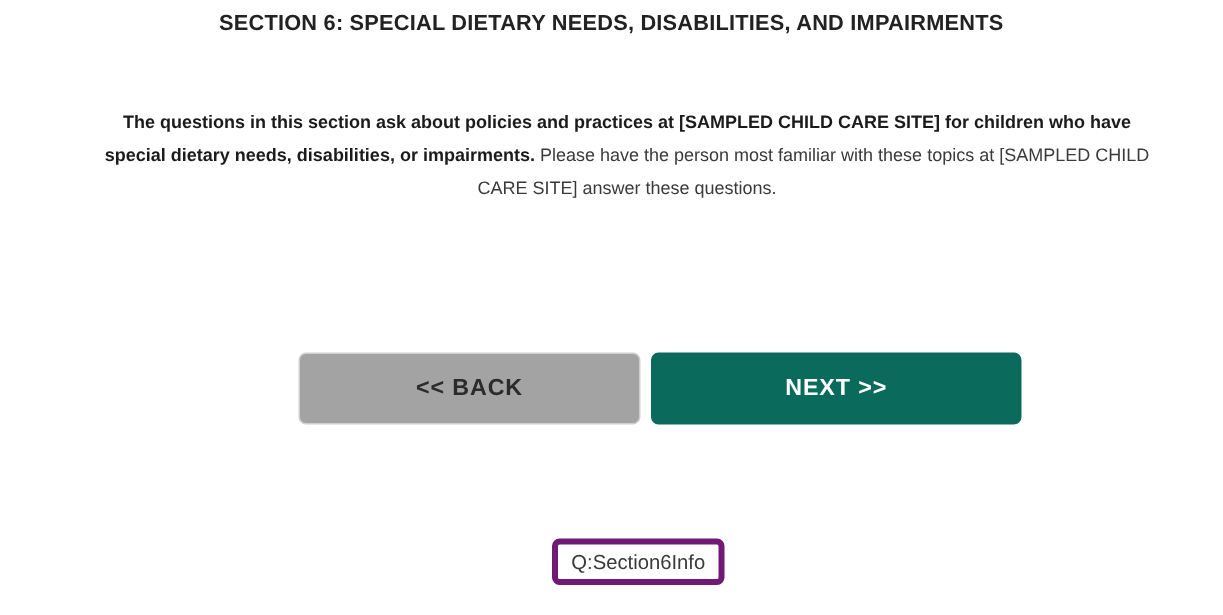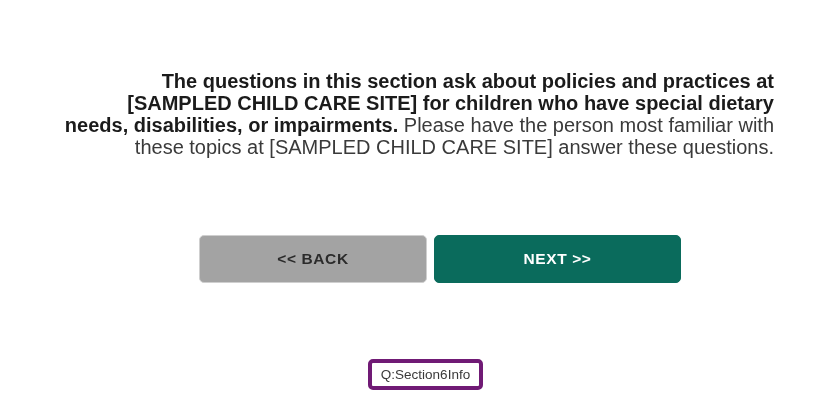--- a/index.html
+++ b/index.html
@@ -35,24 +35,24 @@
     color: #222222;
     white-space: nowrap;
   }
 
   
   .intro-block {
     position: absolute;
     left: 62px;
     top: 70px;
     width: 712px;
-    font-size: 20px;
+    font-size: 12px;
     line-height: 22px;
     color: #333333;
-    text-align: right;
+    text-align: center;
   }
   .intro-strong {
     font-weight: bold;
     color: #1b1b1b;
   }
   .intro-rest {
     font-weight: normal;
     color: #3a3a3a;
   }
 
@@ -111,20 +111,21 @@
     font-size: 13.5px;
     color: #3a3a3a;
     white-space: nowrap;
   }
 </style>
 </head>
 <body>
 
 <div class="page">
 
+  <div class="section-title">SECTION 6: SPECIAL DIETARY NEEDS, DISABILITIES, AND IMPAIRMENTS</div>
 
   <div class="intro-block">
     <span class="intro-strong">The questions in this section ask about policies and practices at [SAMPLED CHILD CARE SITE] for children who have special dietary needs, disabilities, or impairments.</span><span class="intro-rest"> Please have the person most familiar with these topics at [SAMPLED CHILD CARE SITE] answer these questions.</span>
   </div>
 
   <div class="nav-row">
     <div class="btn btn-back">&lt;&lt; BACK</div>
     <div class="btn btn-next">NEXT &gt;&gt;</div>
   </div>
 

